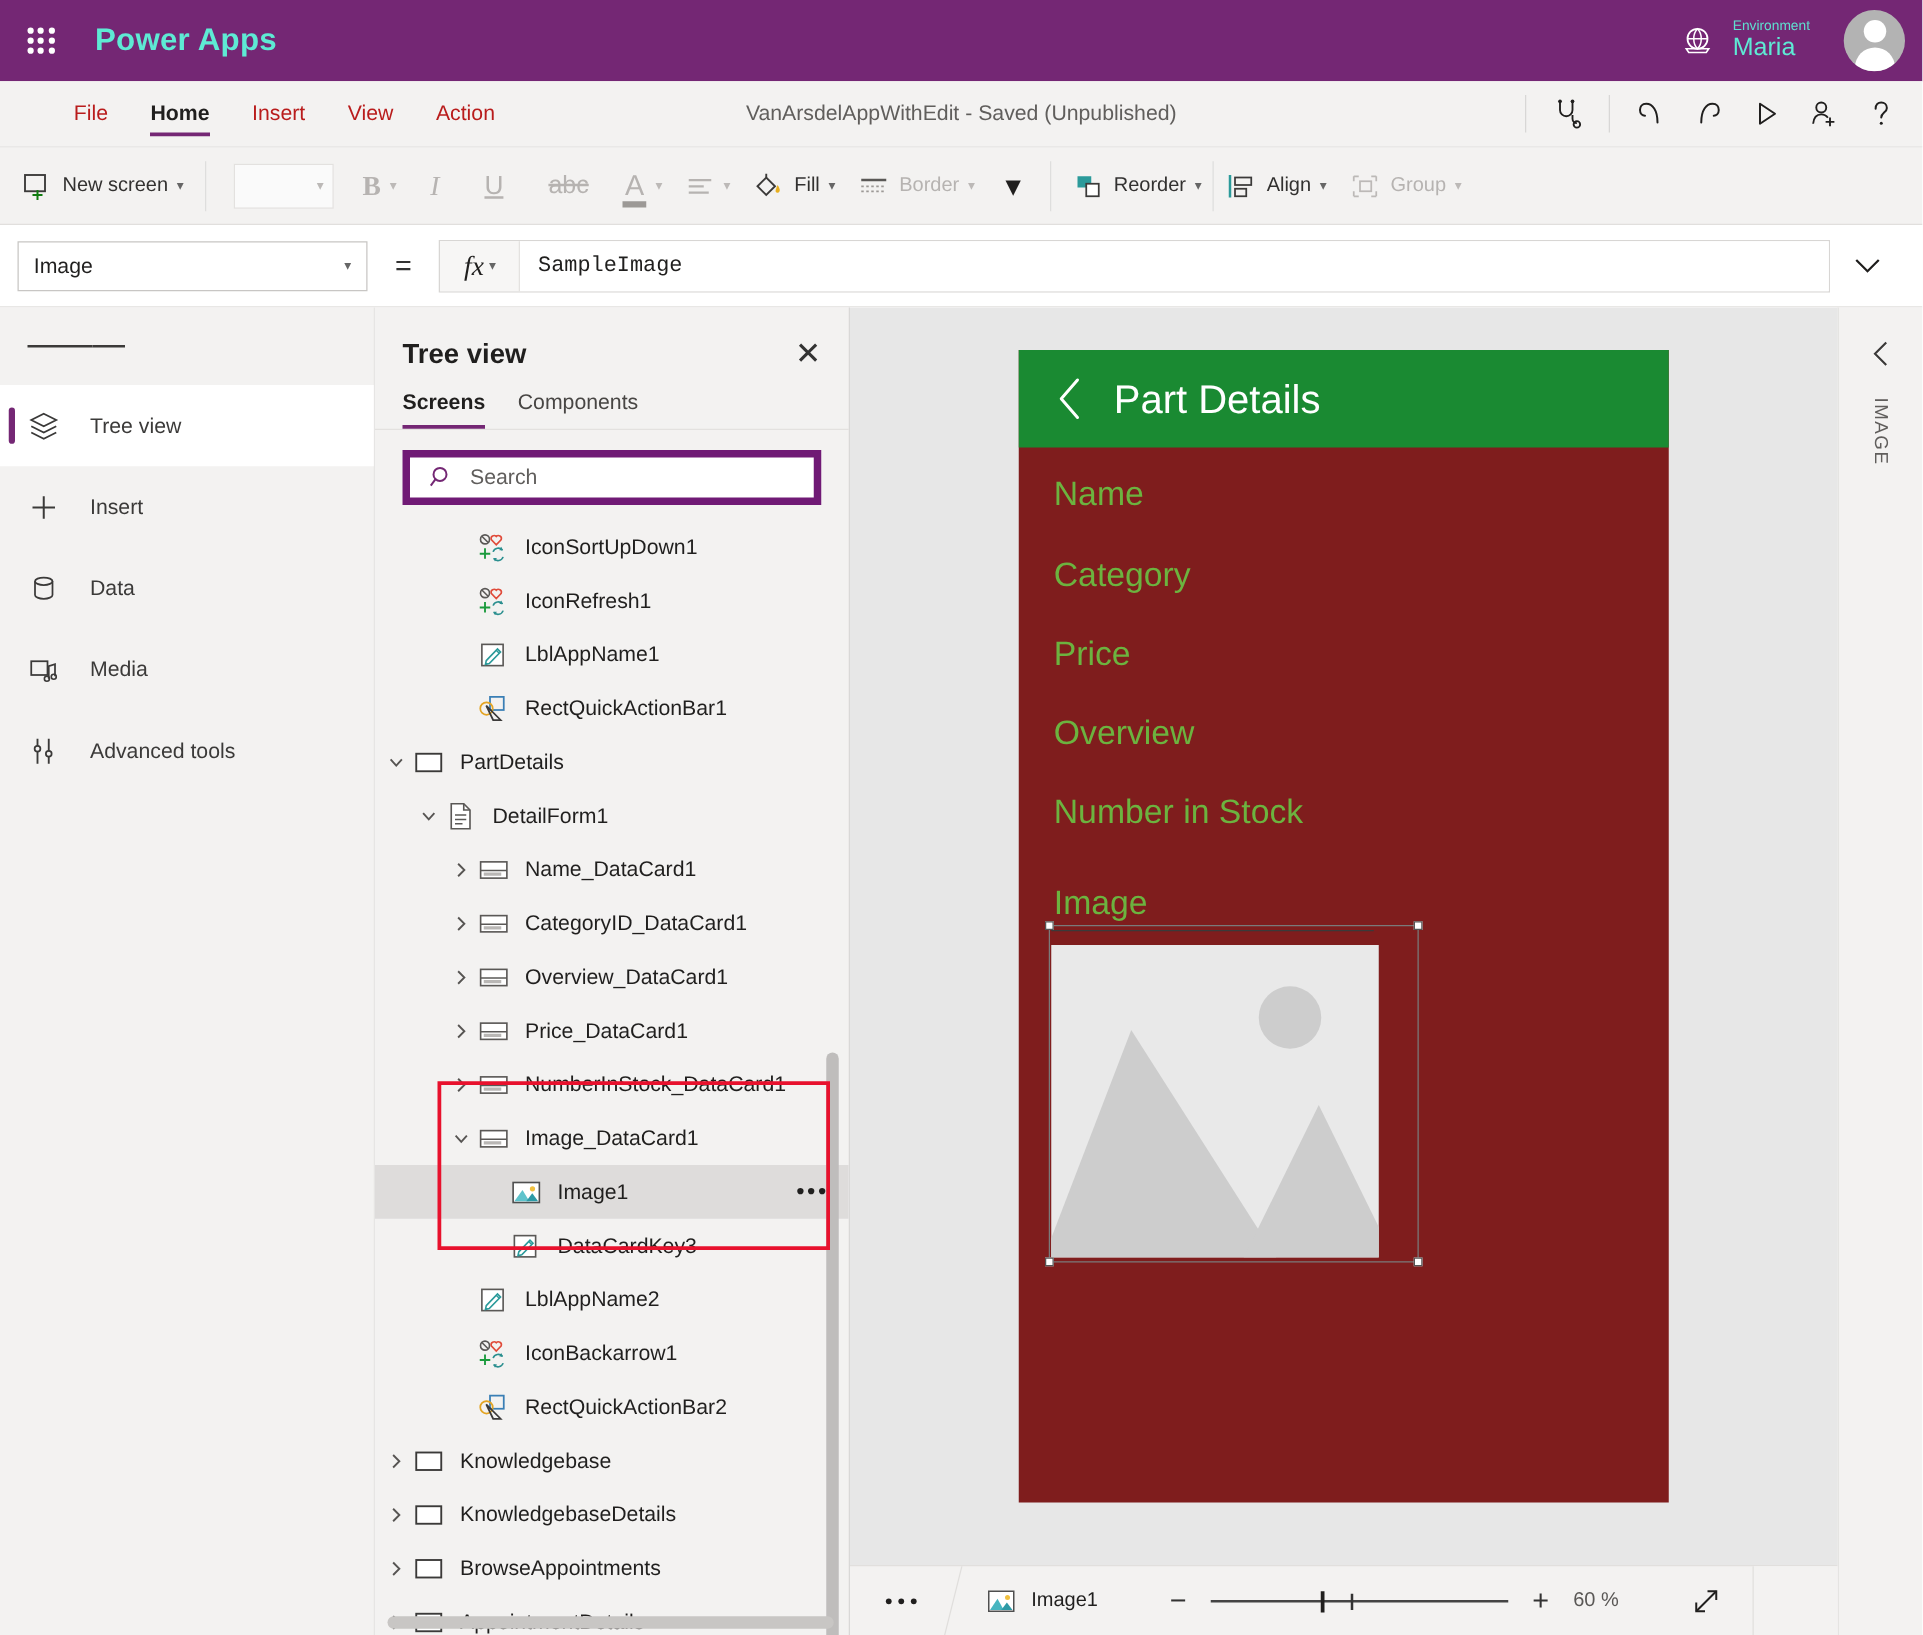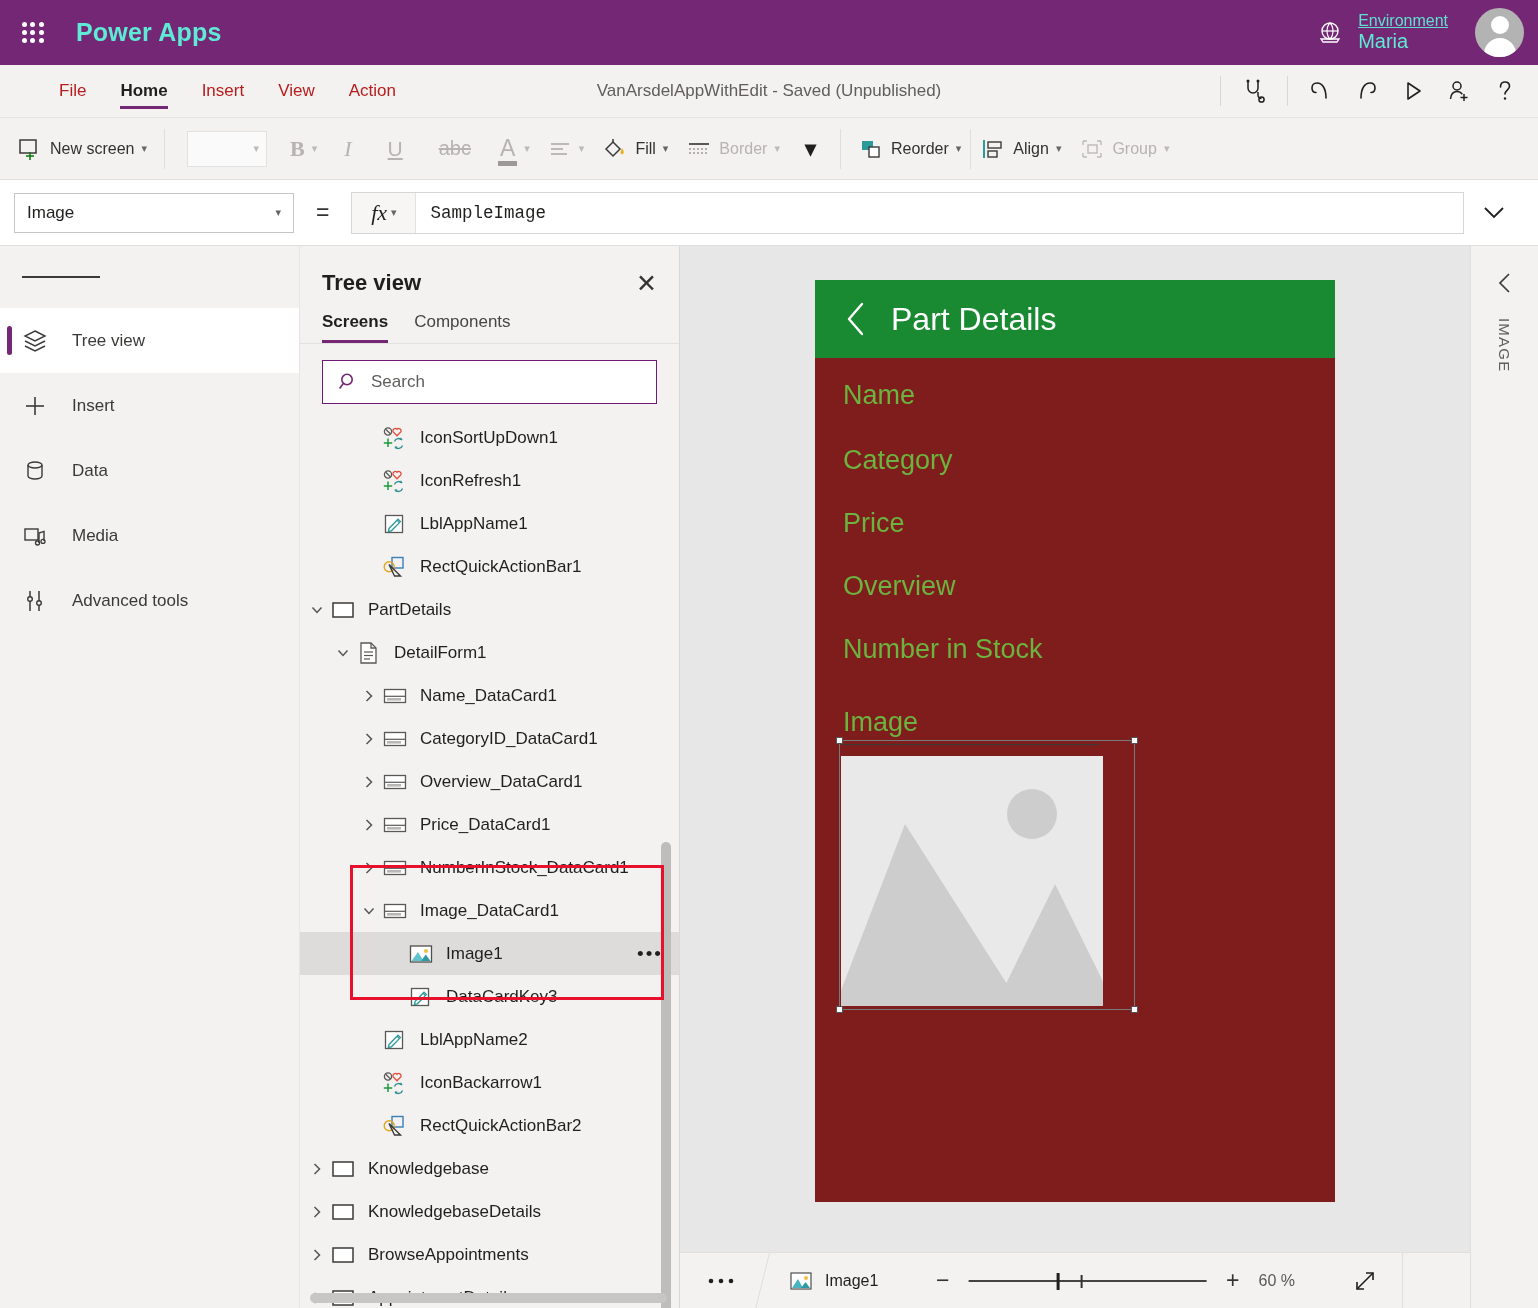--- a/index.html
+++ b/index.html
@@ -18,21 +18,21 @@
     position: relative;
   }
   .waffle { width: 30px; height: 30px; margin-left: 18px; display: grid;
     grid-template-columns: repeat(3, 1fr); grid-template-rows: repeat(3, 1fr);
     gap: 3px; padding: 4px; cursor: pointer; }
   .waffle i { background: #fff; border-radius: 50%; width: 5px; height: 5px; }
   .brand { margin-left: 28px; font-size: 25px; font-weight: bold; letter-spacing: .2px; }
   .env { position: absolute; right: 90px; top: 0; height: 65px; display: flex; align-items: center; gap: 14px; cursor: pointer; }
   .env-ico { width: 28px; height: 28px; display:flex; align-items:center; justify-content:center; }
   .env-txt { line-height: 1.15; }
-  .env-label { font-size: 16px; opacity: .95; text-decoration: underline; }
+  .env-label { font-size: 11px; opacity: .95; }
   .env-name { font-size: 20px; }
   .avatar { position: absolute; right: 14px; top: 8px; width: 49px; height: 49px;
     border-radius: 50%; background: #b3b3b3; display:flex; align-items:flex-end; justify-content:center; overflow:hidden; cursor:pointer;}
   .avatar .head { width: 18px; height: 18px; border-radius: 50%; background: #fff; position: absolute; top: 8px; }
   .avatar .body { width: 32px; height: 19px; border-radius: 16px 16px 0 0; background: #fff; position: absolute; bottom: 0; }
 
   
   .menubar { height: 53px; flex: 0 0 53px; background: #f3f2f1; display: flex; align-items: center;
     position: relative; border-bottom: 1px solid #e6e5e4; }
   .menu-items { display: flex; align-items: center; height: 100%; margin-left: 42px; gap: 0; }
@@ -92,21 +92,21 @@
   .treepanel { width: 380px; flex: 0 0 380px; background: #f3f2f1; border-right: 1px solid #d9d8d7;
     display: flex; flex-direction: column; position: relative; }
   .tp-head { display: flex; align-items: center; justify-content: space-between; padding: 24px 22px 8px 22px; }
   .tp-title { font-size: 22px; font-weight: bold; color: #201f1e; }
   .tp-close { font-size: 25px; color: #333; cursor: pointer; line-height: 1; }
   .tp-tabs { display: flex; padding: 0 22px; border-bottom: 1px solid #e3e1df; }
   .tp-tab { font-size: 17px; color: #484644; padding: 8px 0 11px 0; margin-right: 26px; position: relative; cursor: pointer;}
   .tp-tab.active { color: #201f1e; font-weight: bold; }
   .tp-tab.active::after { content:""; position:absolute; left:0; right:0; bottom:0; height: 3px; background: #742774; }
   .searchwrap { padding: 16px 22px 12px 22px; }
-  .searchbox { height: 44px; border: 1px solid #701a75; background: #fff; display: flex; align-items: center;
+  .searchbox { height: 44px; border: 6px solid #701a75; background: #fff; display: flex; align-items: center;
     gap: 12px; padding: 0 14px; }
   .searchbox input { border: none; outline: none; font-size: 17px; color: #201f1e; width: 100%;
     font-family: "Liberation Sans", sans-serif; background: transparent;}
   .searchbox input::placeholder { color: #605e5c; }
 
   .treelist { flex: 1; overflow: hidden; position: relative; padding-bottom: 22px;}
   .trow { height: 43px; display: flex; align-items: center; font-size: 17px; color: #201f1e;
     cursor: pointer; position: relative; padding-right: 10px;}
   .trow.selected { background: #dedcdb; }
   .tcaret { width: 22px; display: flex; align-items: center; justify-content: center; font-size: 13px; color: #575553; flex:0 0 22px;}

